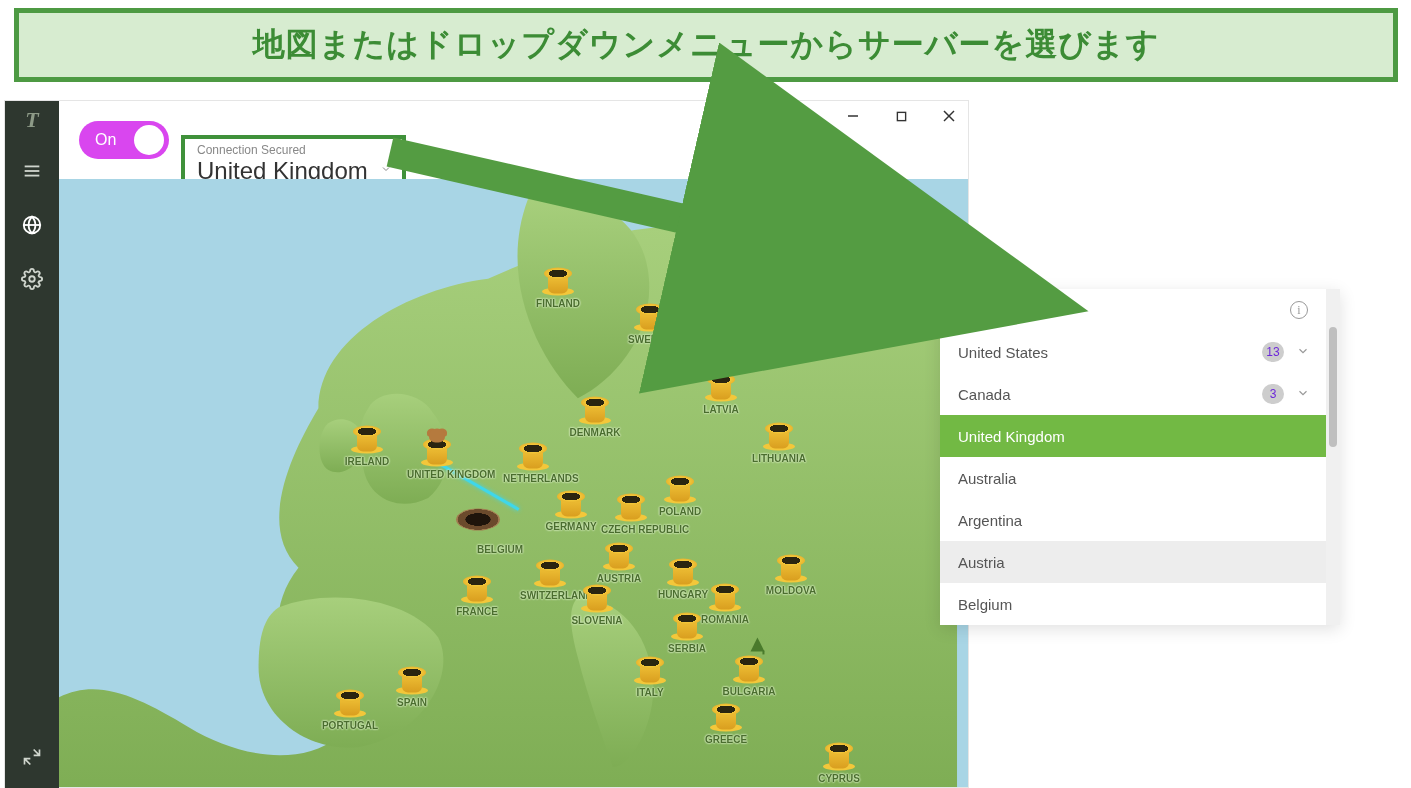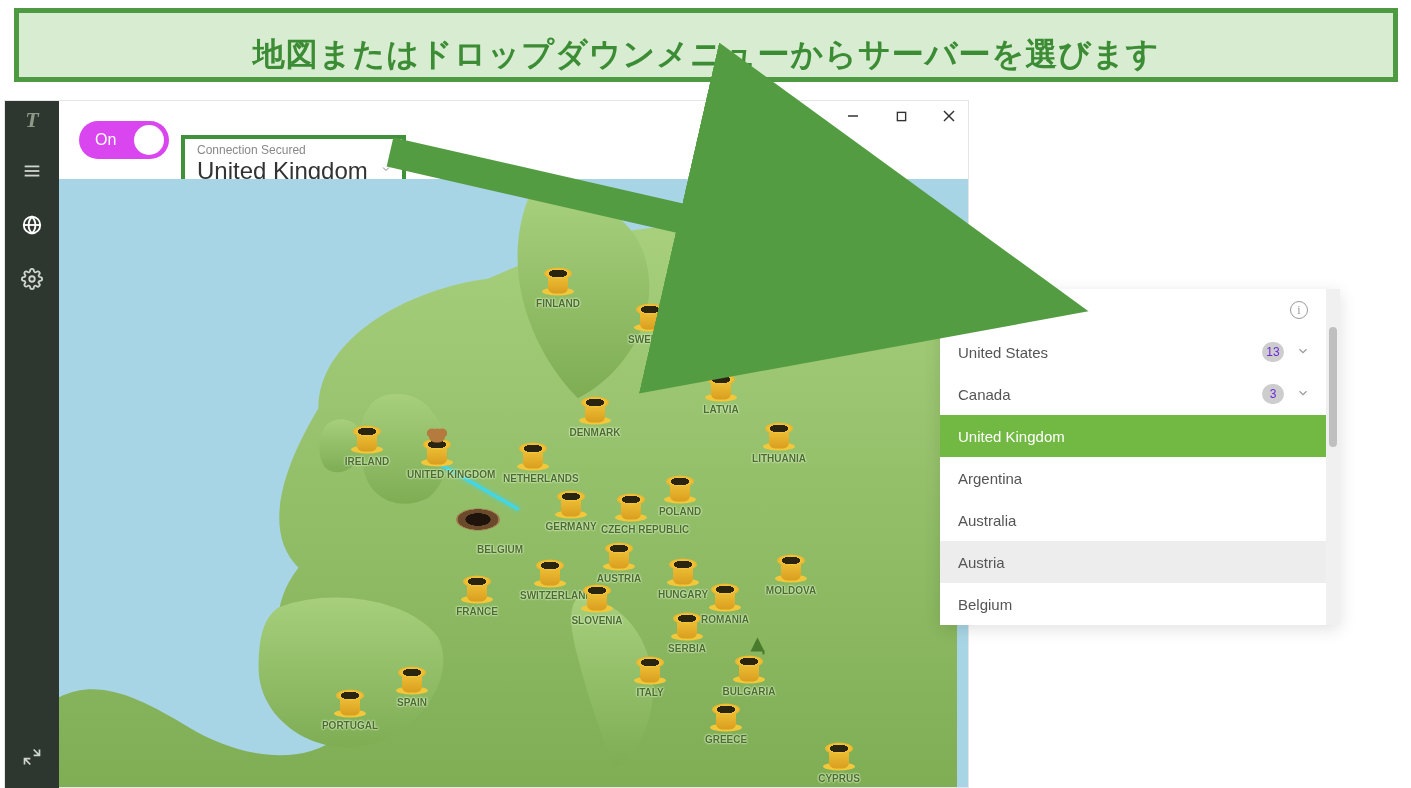--- a/index.html
+++ b/index.html
@@ -13,21 +13,21 @@
   }
 
   
   .banner {
     position: absolute;
     left: 14px; top: 8px;
     width: 1384px; height: 74px;
     background: #d7ecd0;
     border: 5px solid #4d9a43;
     display: flex;
-    align-items: flex-end;
+    align-items: center;
     justify-content: center;
   }
   .banner-text {
     color: #3c8c35;
     font-size: 32px;
     font-weight: 700;
     letter-spacing: 1px;
   }
 
   
@@ -642,24 +642,24 @@
         <span>Canada</span>
         <div class="dd-badge">3</div>
         <div class="dd-chev"><svg width="14" height="14" viewBox="0 0 24 24" fill="none" stroke="#999" stroke-width="2">
             <polyline points="6 9 12 15 18 9"></polyline>
           </svg></div>
       </div>
       <div class="dd-item selected">
         <span>United Kingdom</span>
       </div>
       <div class="dd-item">
+        <span>Australia</span>
+      </div>
+      <div class="dd-item">
         <span>Argentina</span>
-      </div>
-      <div class="dd-item">
-        <span>Australia</span>
       </div>
       <div class="dd-item hover">
         <span>Austria</span>
       </div>
       <div class="dd-item">
         <span>Belgium</span>
       </div>
     </div>
   <div class="dd-scroll-thumb"></div>
 </div>

